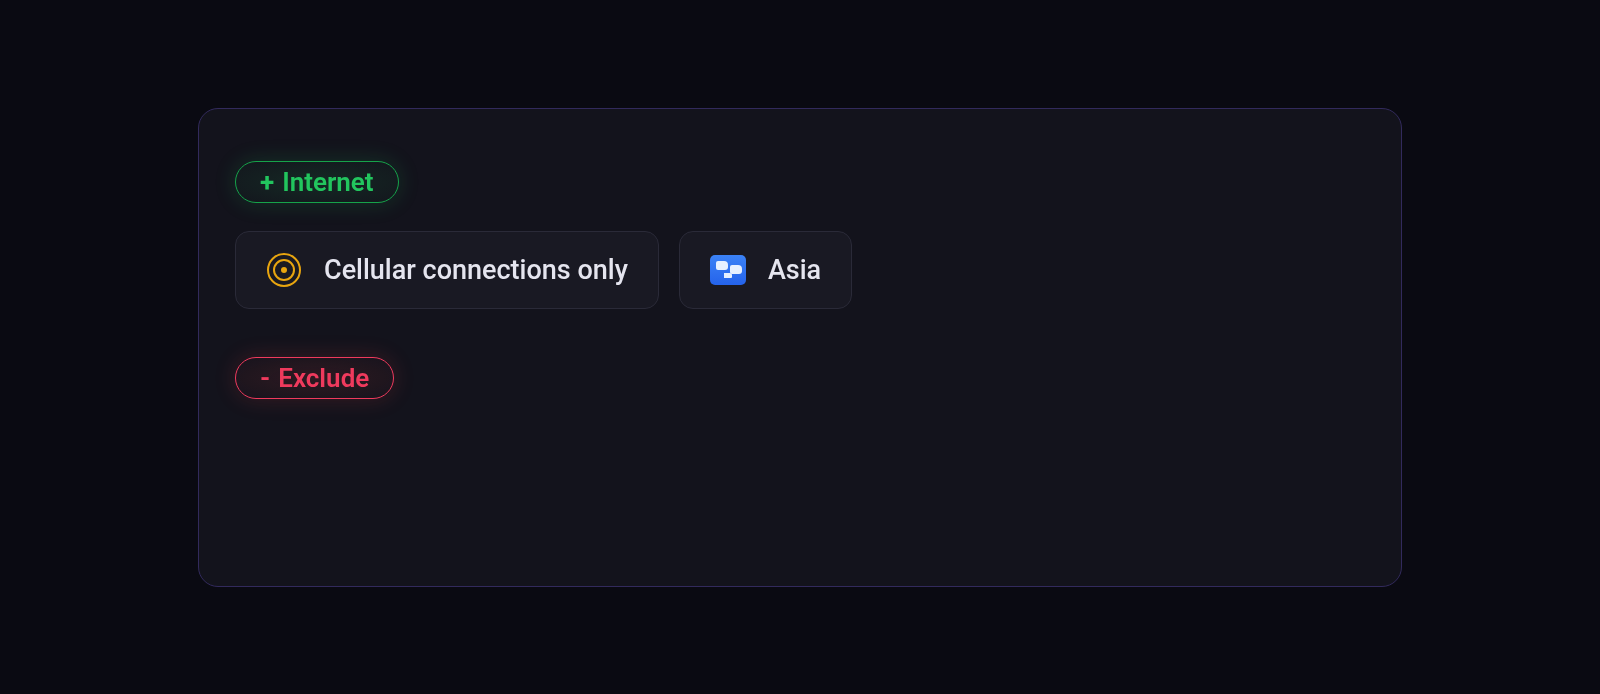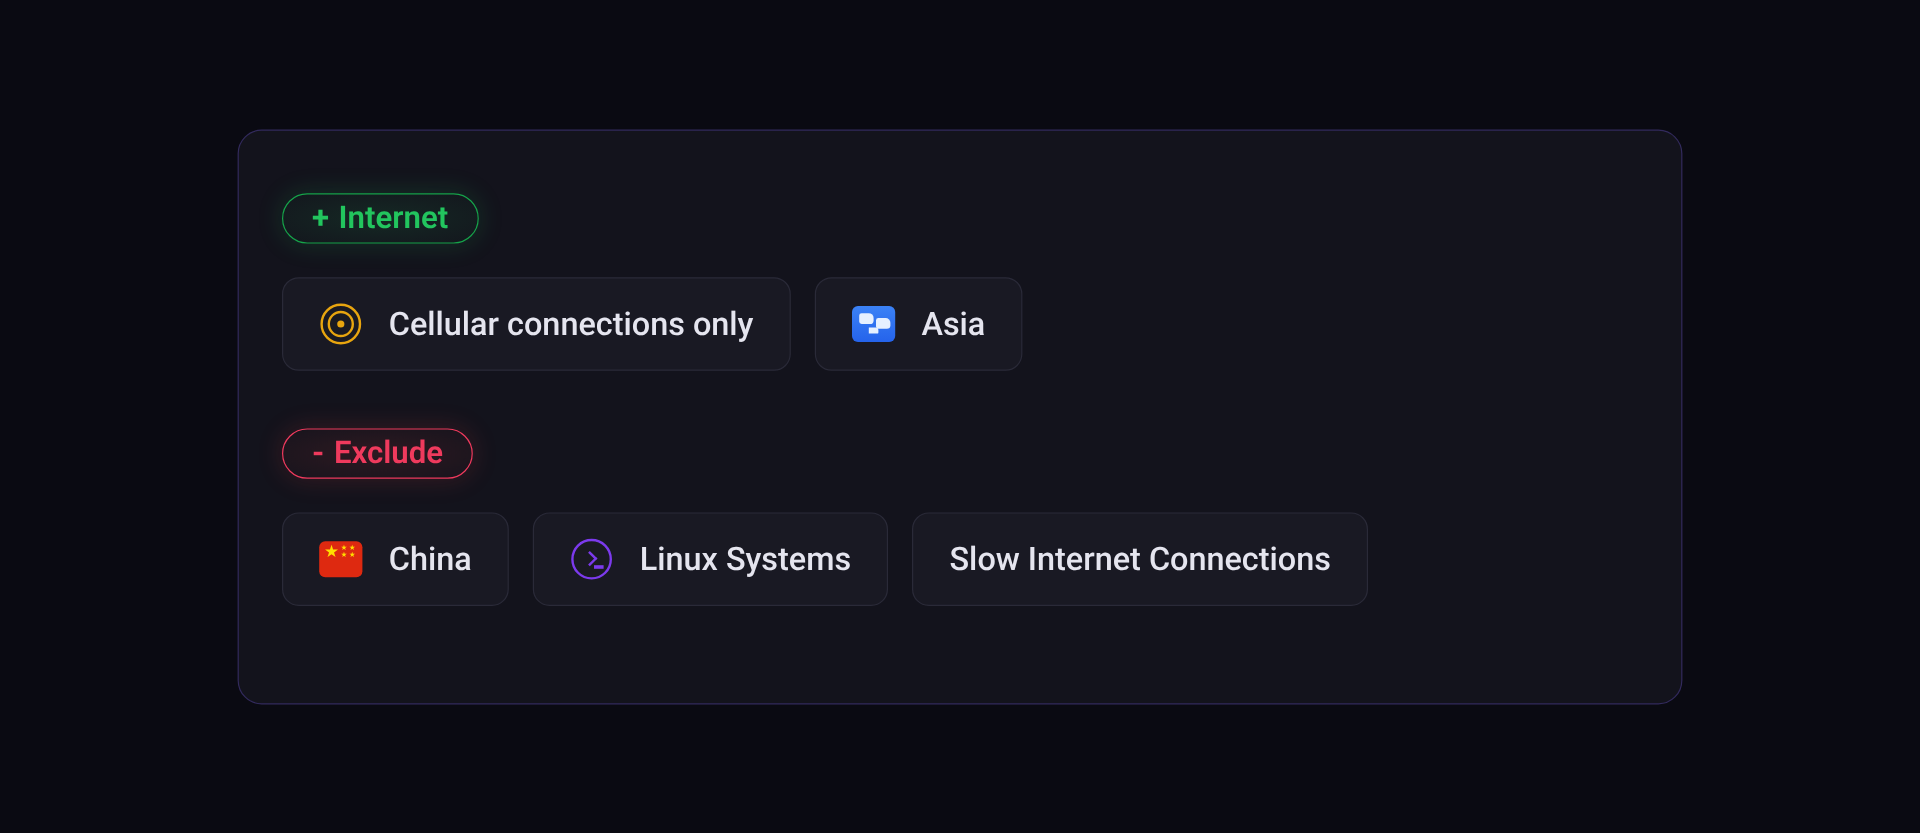--- a/index.html
+++ b/index.html
@@ -200,32 +200,15 @@
         <span class="chip-label">Asia</span>
       </div>
     </div>
   </div>
 
   <div class="section">
     <div class="badge badge-exclude">
       <span class="sign">-</span>
       <span>Exclude</span>
     </div>
-    <div class="chips">
-      <div class="chip">
-        <span class="chip-icon">
-            <span class="icon-flag-cn"></span>
-          </span>
-        <span class="chip-label">China</span>
-      </div>
-      <div class="chip">
-        <span class="chip-icon">
-            <span class="icon-terminal"></span>
-          </span>
-        <span class="chip-label">Linux Systems</span>
-      </div>
-      <div class="chip">
-        <span class="chip-label">Slow Internet Connections</span>
-      </div>
-    </div>
   </div>
 
 </div>
 
 </body></html>

